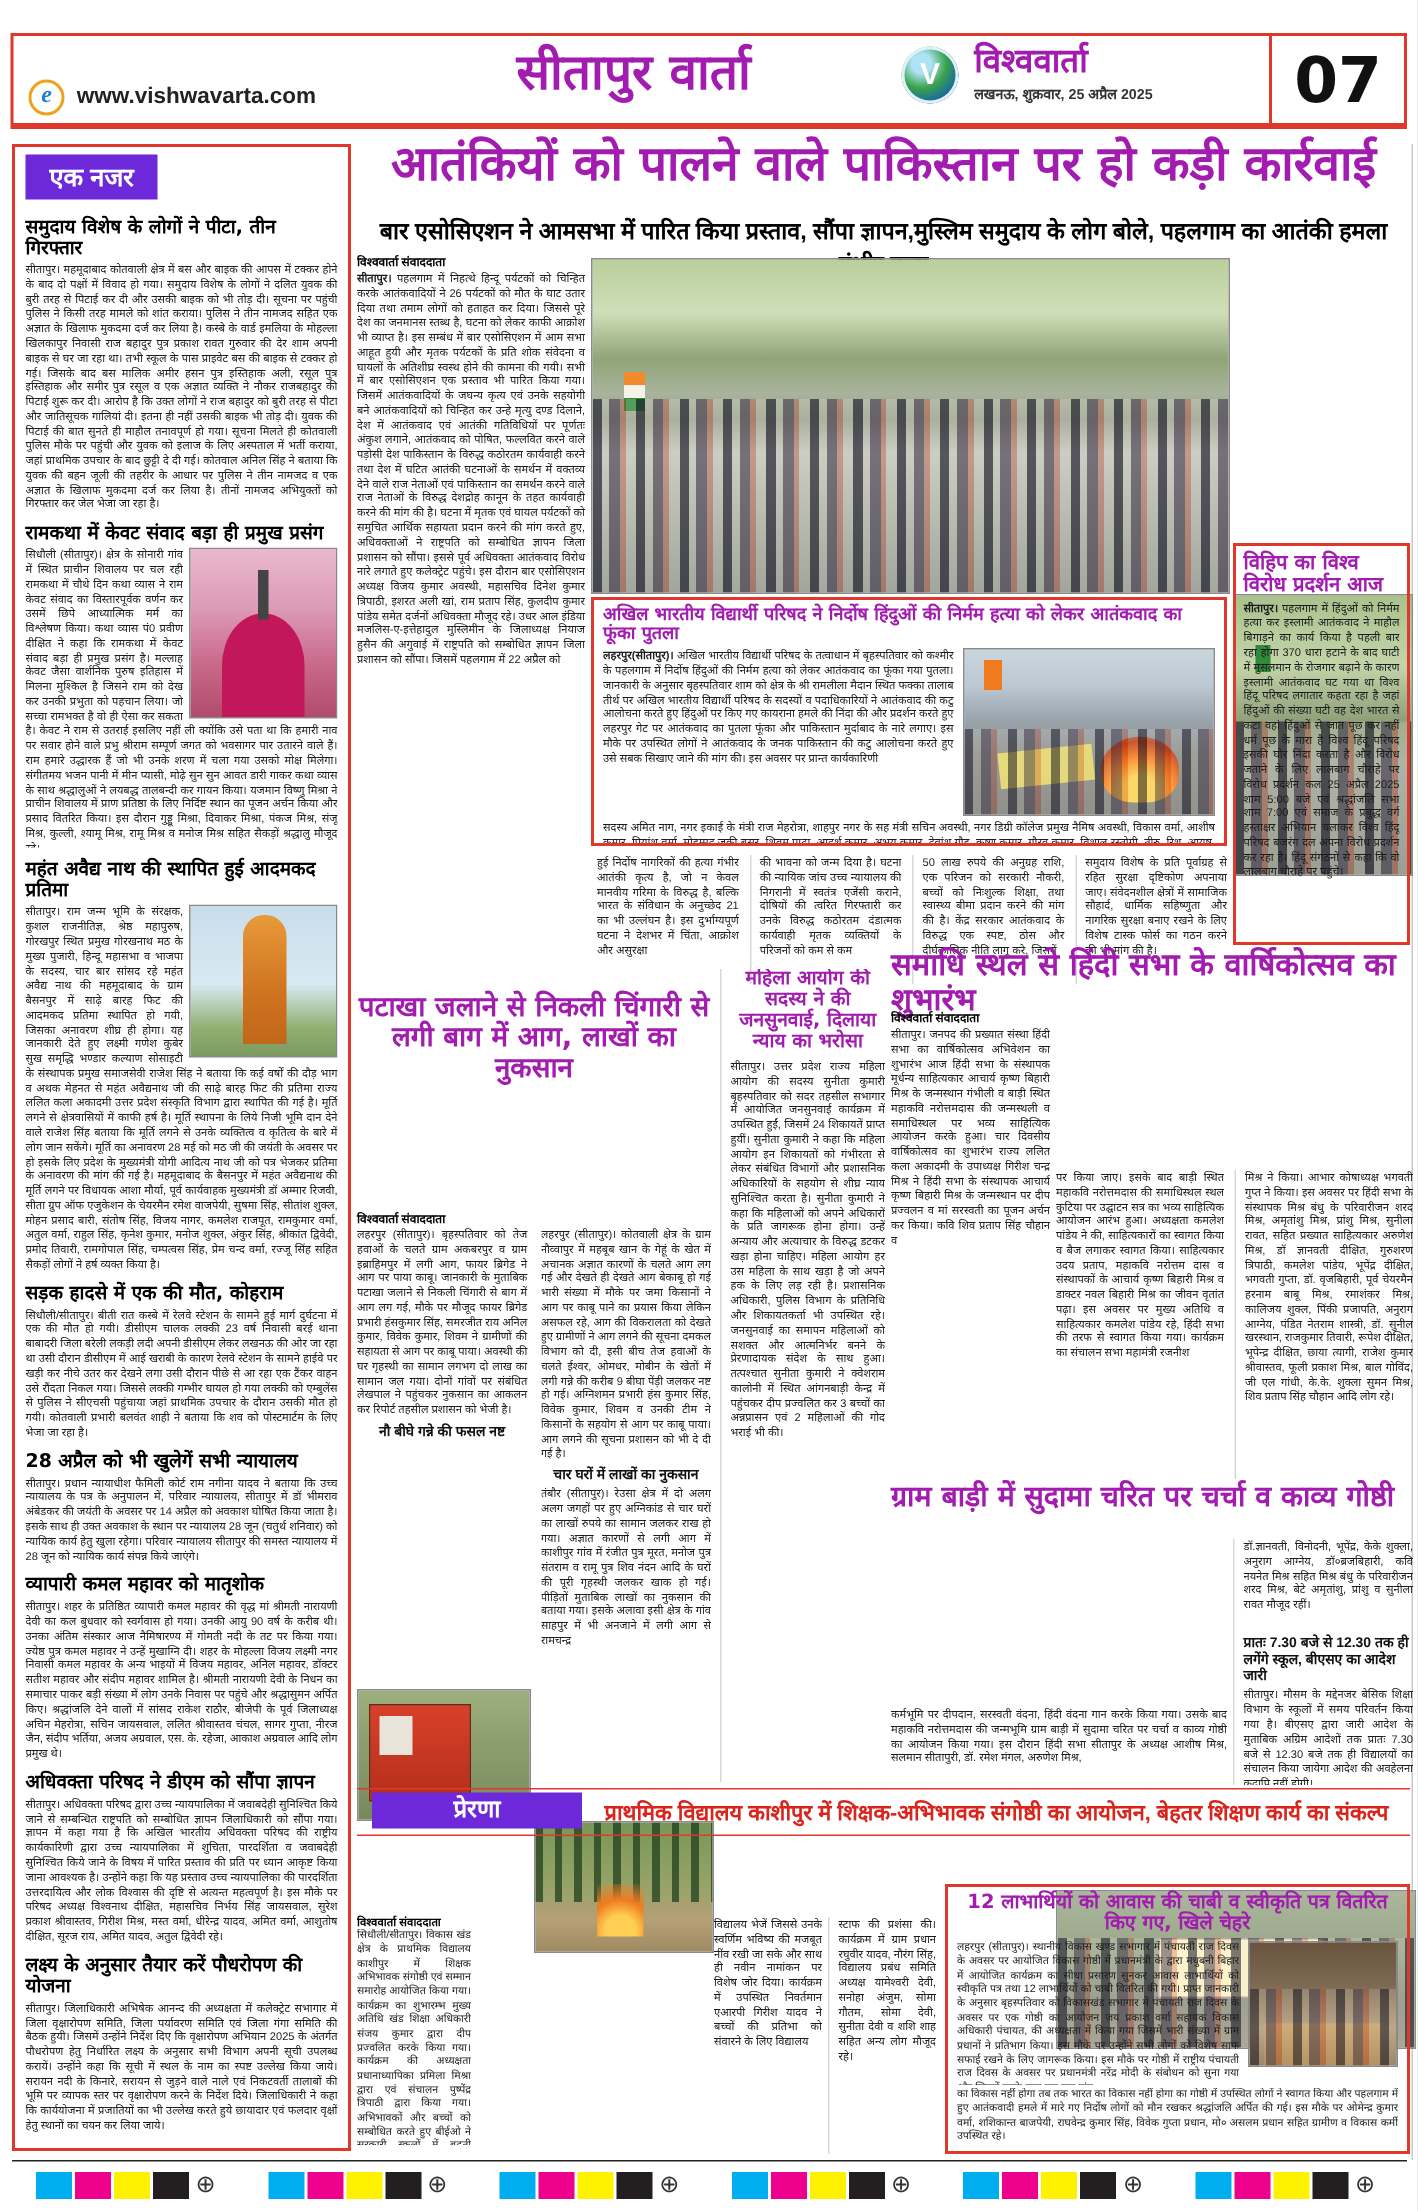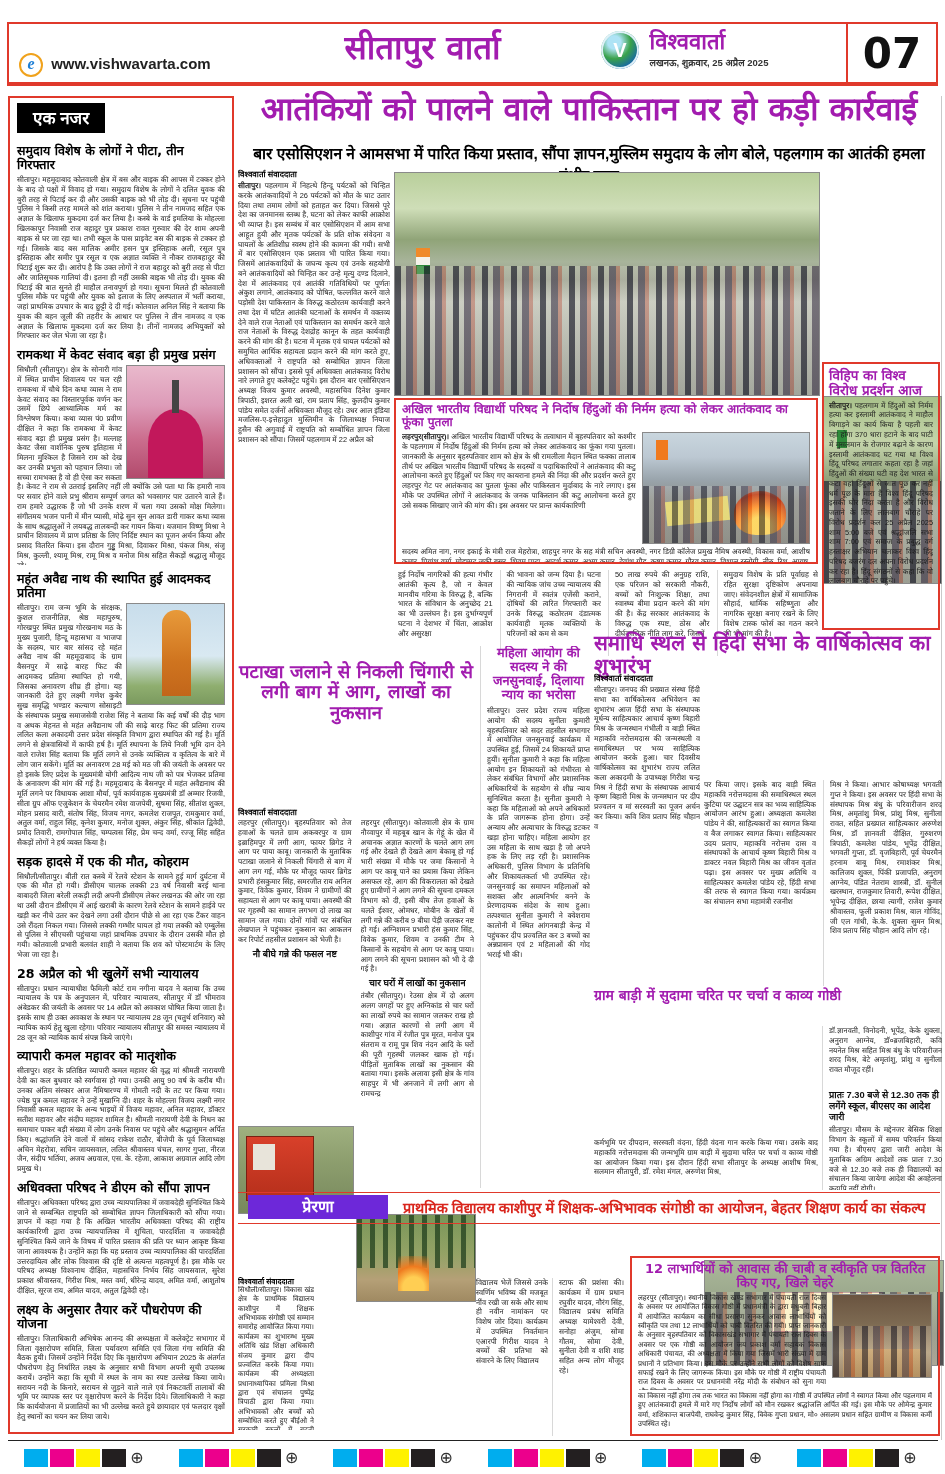--- a/index.html
+++ b/index.html
@@ -7,21 +7,21 @@
   .abs{position:absolute;}
   .body-txt{font-size:7.4px;line-height:1.32;text-align:justify;color:#1c1c1c;overflow:hidden;}
   .byline{font-weight:bold;font-size:8px;color:#000;}
   .dl{font-weight:bold;}
   .red-border{border:2px solid #e0392b;box-sizing:border-box;}
   .ph{position:relative;overflow:hidden;border:1px solid #8a8a8a;background:#b9c4a8;}
   .ppl{position:absolute;left:0;right:0;bottom:0;opacity:.85;
        background:repeating-linear-gradient(90deg, rgba(30,30,45,.78) 0 6px, rgba(235,230,220,.28) 6px 11px, rgba(70,60,80,.72) 11px 18px, rgba(200,60,40,.38) 18px 22px, rgba(245,240,230,.22) 22px 29px);}
   .ln-head{font-size:12.6px;font-weight:800;line-height:1.12;margin:7px 0 3px;color:#000;font-family:"DejaVu Sans","Liberation Sans",sans-serif;}
   .sec-head{font-weight:800;color:#a21caf;font-family:"DejaVu Sans","Liberation Sans",sans-serif;line-height:1.1;}
-  .ek-najar{display:inline-block;background:#000000;color:#fff;font-size:17px;font-weight:800;padding:3px 16px 4px;margin:1px 0 4px;}
+  .ek-najar{display:inline-block;background:#6d28d9;color:#fff;font-size:17px;font-weight:800;padding:3px 16px 4px;margin:1px 0 4px;}
   .bar-sq{display:inline-block;width:24px;height:18px;margin-right:2px;vertical-align:middle;}
   .c-c{background:#00adee}.c-m{background:#ec008c}.c-y{background:#fff200}.c-k{background:#231f20}
   .reg{display:inline-block;width:18px;height:18px;line-height:17px;text-align:center;font-size:16px;color:#333;vertical-align:middle;}
   .col-rule{border-left:1px solid #d8d8d8;padding-left:6px;box-sizing:border-box;}
   .inl-h{font-weight:800;font-size:9.3px;text-align:center;display:block;margin:2px 0;}
 </style>
 </head>
 <body>
 
 <div class="page">
@@ -165,21 +165,21 @@
   </div>
   <div class="abs ph" style="left:704px;top:672px;width:238px;height:104px;background:linear-gradient(180deg,#aab79a 0%,#99a68a 40%,#8c8f7e 70%,#9d9786 100%);">
     <span style="position:absolute;left:28%;top:30%;width:46%;height:36%;background:#fdf4c8;border:1px solid #b99;"></span>
     <span class="ppl" style="height:70%;opacity:.75;"></span>
   </div>
   <div class="abs" style="left:704px;top:780px;width:238px;height:206px;display:flex;gap:7px;">
     <div class="body-txt" style="flex:1;">पर किया जाए। इसके बाद बाड़ी स्थित महाकवि नरोत्तमदास की समाधिस्थल स्थल कुटिया पर उद्घाटन सत्र का भव्य साहित्यिक आयोजन आरंभ हुआ। अध्यक्षता कमलेश पांडेय ने की, साहित्यकारों का स्वागत किया व बैज लगाकर स्वागत किया। साहित्यकार उदय प्रताप, महाकवि नरोत्तम दास व संस्थापकों के आचार्य कृष्ण बिहारी मिश्र व डाक्टर नवल बिहारी मिश्र का जीवन वृतांत पढ़ा। इस अवसर पर मुख्य अतिथि व साहित्यकार कमलेश पांडेय रहे, हिंदी सभा की तरफ से स्वागत किया गया। कार्यक्रम का संचालन सभा महामंत्री रजनीश</div>
     <div class="body-txt col-rule" style="flex:1;">मिश्र ने किया। आभार कोषाध्यक्ष भगवती गुप्त ने किया। इस अवसर पर हिंदी सभा के संस्थापक मिश्र बंधु के परिवारीजन शरद मिश्र, अमृतांशु मिश्र, प्रांशु मिश्र, सुनीला रावत, सहित प्रख्यात साहित्यकार अरुणेश मिश्र, डॉ ज्ञानवती दीक्षित, गुरुशरण त्रिपाठी, कमलेश पांडेय, भूपेंद्र दीक्षित, भगवती गुप्ता, डॉ. वृजबिहारी, पूर्व चेयरमैन हरनाम बाबू मिश्र, रमाशंकर मिश्र, कालिजय शुक्ल, पिंकी प्रजापति, अनुराग आग्नेय, पंडित नेतराम शास्त्री, डॉ. सुनील खरस्थान, राजकुमार तिवारी, रूपेश दीक्षित, भूपेन्द्र दीक्षित, छाया त्यागी, राजेश कुमार श्रीवास्तव, फूली प्रकाश मिश्र, बाल गोविंद, जी एल गांधी, के.के. शुक्ला सुमन मिश्र, शिव प्रताप सिंह चौहान आदि लोग रहे।</div>
   </div>
 
-  <div class="abs sec-head" style="left:594px;top:988px;width:350px;height:34px;font-size:14px;">ग्राम बाड़ी में सुदामा चरित पर चर्चा व काव्य गोष्ठी</div>
+  <div class="abs sec-head" style="left:594px;top:988px;width:350px;height:34px;font-size:19px;">ग्राम बाड़ी में सुदामा चरित पर चर्चा व काव्य गोष्ठी</div>
 
   <div class="abs body-txt" style="left:594px;top:1138px;width:224px;height:52px;">कर्मभूमि पर दीपदान, सरस्वती वंदना, हिंदी वंदना गान करके किया गया। उसके बाद महाकवि नरोत्तमदास की जन्मभूमि ग्राम बाड़ी में सुदामा चरित पर चर्चा व काव्य गोष्ठी का आयोजन किया गया। इस दौरान हिंदी सभा सीतापुर के अध्यक्ष आशीष मिश्र, सलमान सीतापुरी, डॉ. रमेश मंगल, अरुणेश मिश्र,</div>
   <div class="abs col-rule" style="left:822px;top:1026px;width:120px;height:164px;overflow:hidden;">
     <div class="body-txt" style="height:62px;">डॉ.ज्ञानवती, विनोदनी, भूपेंद्र, केके शुक्ला, अनुराग आग्नेय, डॉ०ब्रजबिहारी, कवि नयनेत मिश्र सहित मिश्र बंधु के परिवारीजन शरद मिश्र, बेटे अमृतांशु, प्रांशु व सुनीला रावत मौजूद रहीं।</div>
     <div style="font-weight:800;font-size:9.3px;line-height:1.2;margin:2px 0;">प्रातः 7.30 बजे से 12.30 तक ही लगेंगे स्कूल, बीएसए का आदेश जारी</div>
     <div class="body-txt" style="height:70px;">सीतापुर। मौसम के मद्देनजर बेसिक शिक्षा विभाग के स्कूलों में समय परिवर्तन किया गया है। बीएसए द्वारा जारी आदेश के मुताबिक अग्रिम आदेशों तक प्रातः 7.30 बजे से 12.30 बजे तक ही विद्यालयों का संचालन किया जायेगा आदेश की अवहेलना कदापि नहीं होगी।</div>
   </div>
   <div class="abs body-txt" style="left:594px;top:1000px;width:0;height:0;overflow:hidden;">विश्ववार्ता संवाददाता</div>
   <div class="abs body-txt" style="left:594px;top:1026px;width:0;height:0;overflow:hidden;">सिधौली (सीतापुर)। साहित्य कला और संस्कृति के अद्भुत संगम हिंदी सभा सीतापुर की स्थापना के 85वें वर्ष में आयोजित वार्षिक उत्सव का उद्घाटन क्षेत्र के गंभीली गांव में किया गया। उद्घाटन सत्र के मुख्य अतिथि राज्यमंत्री दर्जाप्राप्त ललित कला अकादमी उपाध्यक्ष गिरीश चन्द्र मिश्र रहे। यह उद्घाटन हिंदी सभा के संस्थापक व मूर्धन्य साहित्यकार आचार्य कृष्ण बिहारी मिश्र व डॉ० नवल बिहारी मिश्र की जन्मभूमि क्षेत्र के ग्राम गंभीली में उनके पैतृक आवास व प्राथमिक</div>
 

